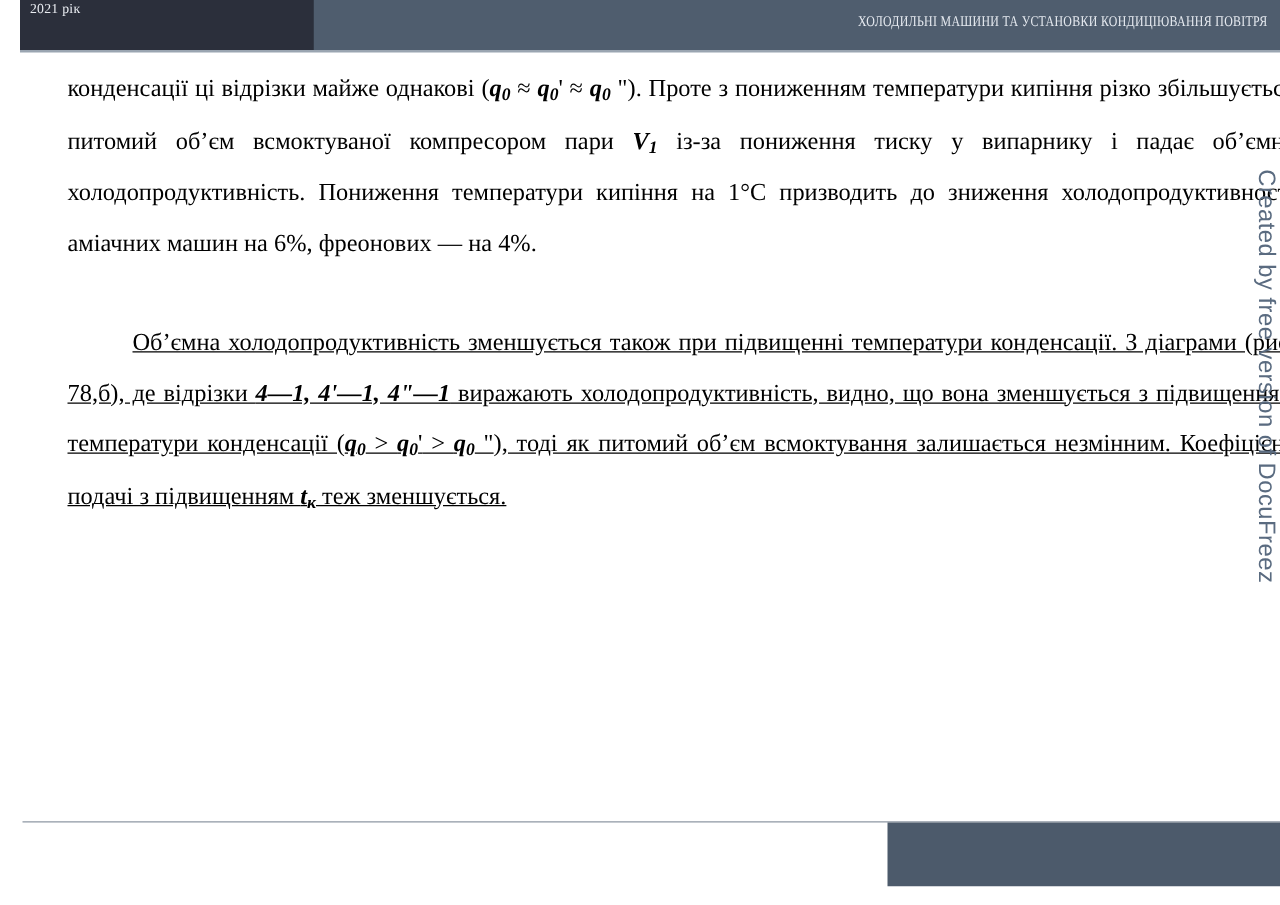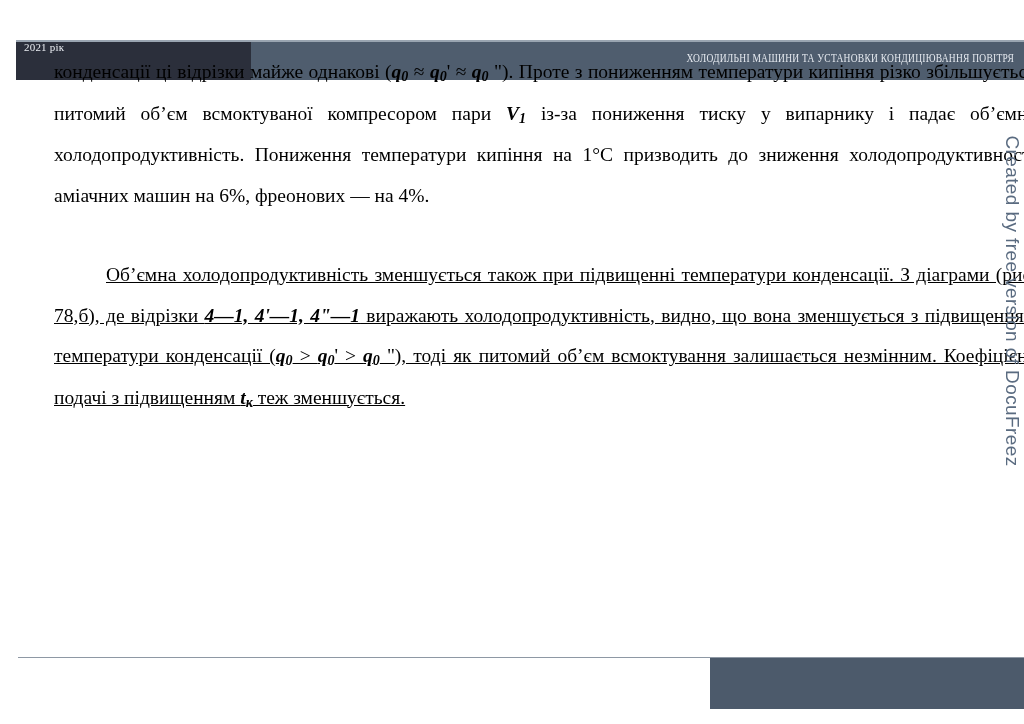--- a/index.html
+++ b/index.html
@@ -16,21 +16,20 @@
     position: relative;
   }
 
   
   .header-band {
     position: absolute;
     left: 0;
     top: 0;
     width: 1024px;
     height: 32px;
-    margin-top: 40px;
   }
   .header-strip {
     position: absolute;
     left: 16px;
     top: 0;
     width: 1008px;
     height: 40px;
     background: #4f5d6e;
   }
   .header-dark-block {

